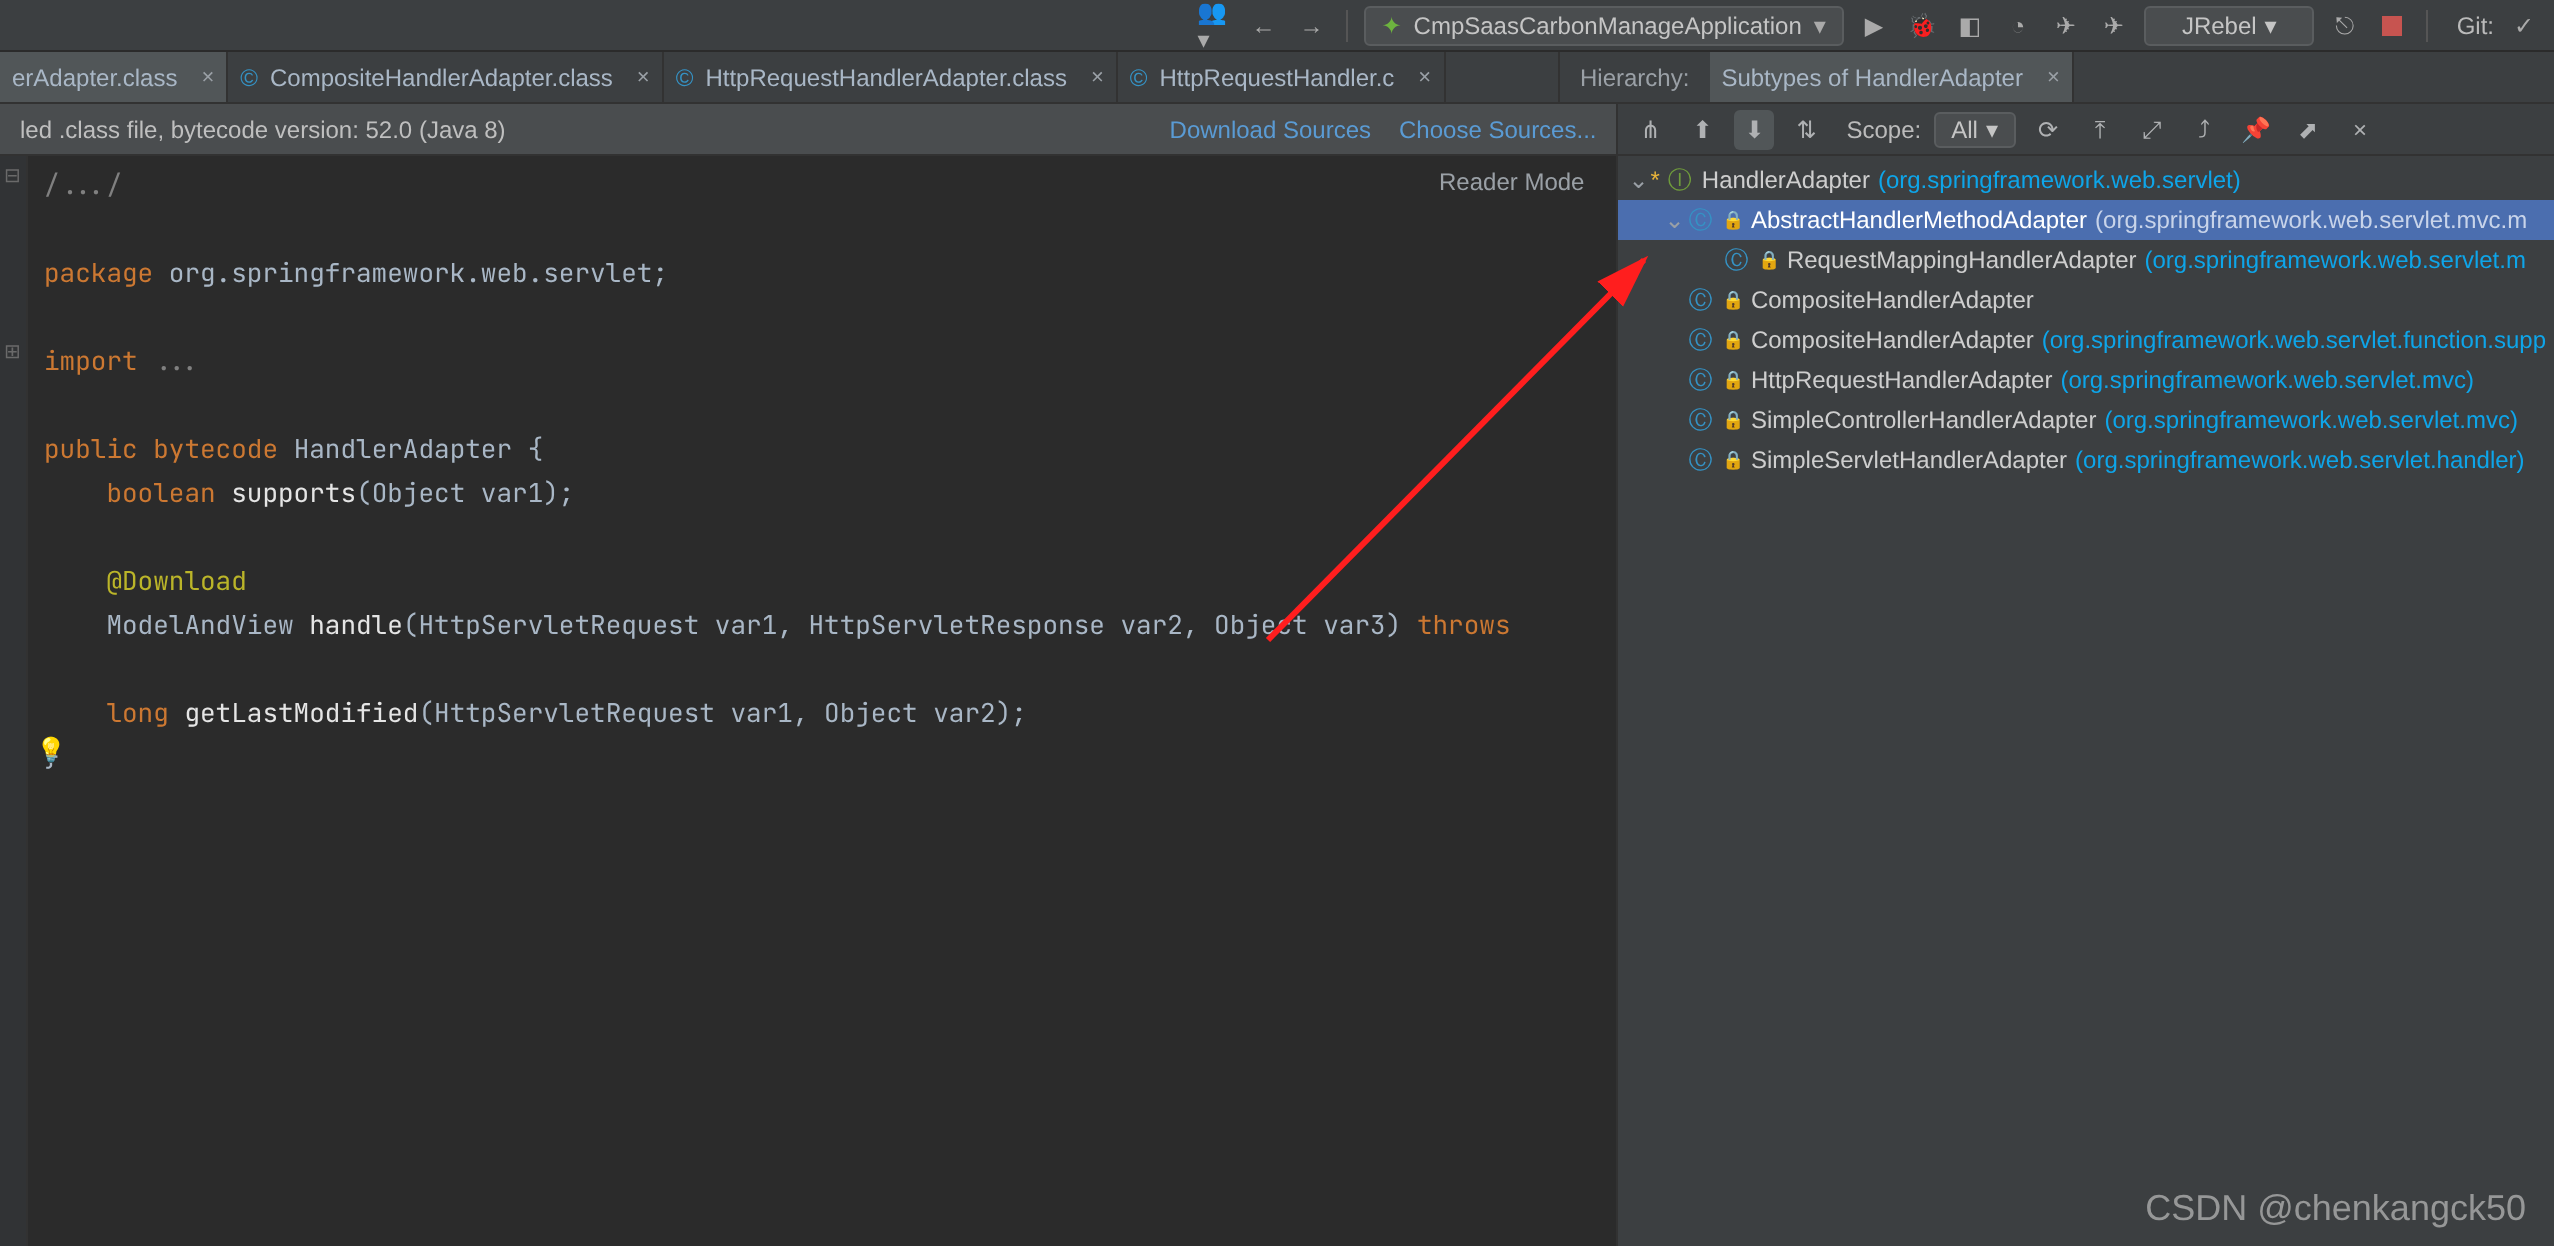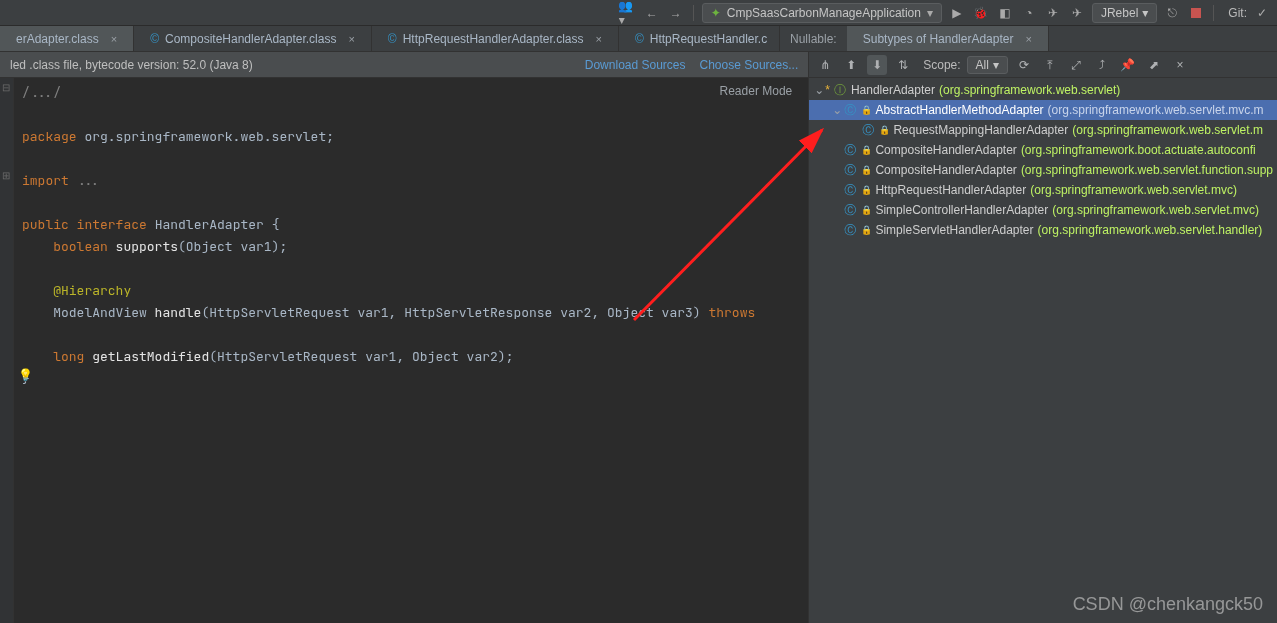--- a/index.html
+++ b/index.html
@@ -33,39 +33,39 @@
   .run-config {
     display:flex; align-items:center; gap:6px;
     background:#4a4d4f; border:1px solid #5a5d5f;
     padding:2px 8px; border-radius:3px; color:#c5c5c5;
   }
   .run-config .spring-icon{ color:#6db33f; }
   .run-config .chev{ color:#aaa; }
   .jrebel {
     display:flex; align-items:center; gap:4px;
     background:#4a4d4f; border:1px solid #5a5d5f;
-    padding:2px 8px; border-radius:3px; color:#c5c5c5;
+    padding:2px 18px; border-radius:3px; color:#c5c5c5;
   }
   .git-label{ color:#bbbbbb; margin-left:6px;}
   .blue-arrow{ color:#3592c4; }
   .green{ color:#499c54; }
   .red-sq{ width:10px;height:10px;background:#c75450; }
   .gray{ color:#9aa0a6;}
   
   
   .editor-tabs {
     height: 26px;
     background: #3c3f41;
     display: flex;
     align-items: stretch;
     border-bottom: 1px solid #323232;
   }
   .tab {
     display:flex; align-items:center; gap:6px;
-    padding: 0 16px;
+    padding: 0 6px;
     border-right:1px solid #323232;
     color:#a9b7c6;
     position:relative;
   }
   .tab.active { background:#515658; }
   .tab .file-icon{ color:#3592c4; }
   .tab .close-x{ color:#9aa0a6; margin-left:6px; font-size:11px;}
   .tabs-left{ display:flex; flex:0 0 779px; overflow:hidden;}
   .tabs-right{ display:flex; flex:1; border-left:1px solid #323232;}
   .tabs-right .hlabel{ display:flex;align-items:center;padding:0 10px;color:#9aa0a6;}
@@ -169,21 +169,21 @@
   .tree-row .chevron{ width:12px; text-align:center; color:#9aa0a6;}
   .tree-row .icon{
     width:14px;height:14px; display:inline-flex;align-items:center;justify-content:center;
     margin-right:4px;
   }
   .iface-icon{ color:#6f9b3c; }
   .cls-icon{ color:#3592c4; }
   .lock-icon{ color:#c57633; font-size:9px; margin-right:3px;}
   .tree-name{ color:#cecece;}
   .tree-row.selected .tree-name{ color:#fff;}
-  .tree-pkg{ color:#bef264; margin-left:4px;}
+  .tree-pkg{ color:#0ea5e9; margin-left:4px;}
   .tree-row.selected .tree-pkg{ color:#c8d4ea;}
   .star{ color:#e8b33a; margin-right:3px;}
   
   
   .arrow-svg{
     position:absolute; left:0; top:0; width:1277px; height:623px;
     pointer-events:none;
   }
   
   .watermark{
@@ -241,21 +241,21 @@
       <span>HttpRequestHandlerAdapter.class</span>
       <span class="close-x">×</span>
     </div>
     <div class="tab">
       <span class="file-icon">©</span>
       <span>HttpRequestHandler.c</span>
       <span class="close-x">×</span>
     </div>
   </div>
   <div class="tabs-right">
-    <div class="hlabel">Nullable:</div>
+    <div class="hlabel">Hierarchy:</div>
     <div class="tab active">
       <span>Subtypes of HandlerAdapter</span>
       <span class="close-x">×</span>
     </div>
   </div>
 </div>
 
 <div class="main">
 
   <div class="editor-panel">
@@ -268,24 +268,24 @@
       <div class="gutter">
         <span class="fold" style="top:4px;">⊟</span>
         <span class="fold" style="top:92px;">⊞</span>
       </div>
 <pre class="code"><span class="cm">/.../</span>
 
 <span class="kw">package </span><span>org.springframework.web.servlet</span><span>;</span>
 
 <span class="kw">import </span><span class="cm">...</span>
 
-<span class="kw">public </span><span class="kw">interface </span><span>HandlerAdapter </span><span>{</span>
+<span class="kw">public </span><span class="kw">bytecode </span><span>HandlerAdapter </span><span>{</span>
 <span class="kw">    boolean </span><span class="fn">supports</span><span>(Object var1)</span><span>;</span>
 
-<span class="ann">    @Hierarchy</span>
+<span class="ann">    @Download</span>
 <span>    ModelAndView </span><span class="fn">handle</span><span>(HttpServletRequest var1, HttpServletResponse var2, Object var3) </span><span class="kw">throws</span>
 
 <span class="kw">    long </span><span class="fn">getLastModified</span><span>(HttpServletRequest var1, Object var2)</span><span>;</span>
 <span>}</span></pre>
       <span class="bulb" style="top:290px;">💡</span>
       <span class="reader-mode">Reader Mode</span>
     </div>
   </div>
 
   <div class="hierarchy-panel">
@@ -331,21 +331,20 @@
           <span class="lock-icon">🔒</span>
           <span class="tree-name">RequestMappingHandlerAdapter</span>
           <span class="tree-pkg">(org.springframework.web.servlet.m</span>
         </div>
         <div class="tree-row">
           <span class="indent" style="width: 22px;"></span>
           <span class="chevron"></span>
           <span class="icon cls-icon">Ⓒ</span>
           <span class="lock-icon">🔒</span>
           <span class="tree-name">CompositeHandlerAdapter</span>
-          <span class="tree-pkg">(org.springframework.boot.actuate.autoconfi</span>
         </div>
         <div class="tree-row">
           <span class="indent" style="width: 22px;"></span>
           <span class="chevron"></span>
           <span class="icon cls-icon">Ⓒ</span>
           <span class="lock-icon">🔒</span>
           <span class="tree-name">CompositeHandlerAdapter</span>
           <span class="tree-pkg">(org.springframework.web.servlet.function.supp</span>
         </div>
         <div class="tree-row">

